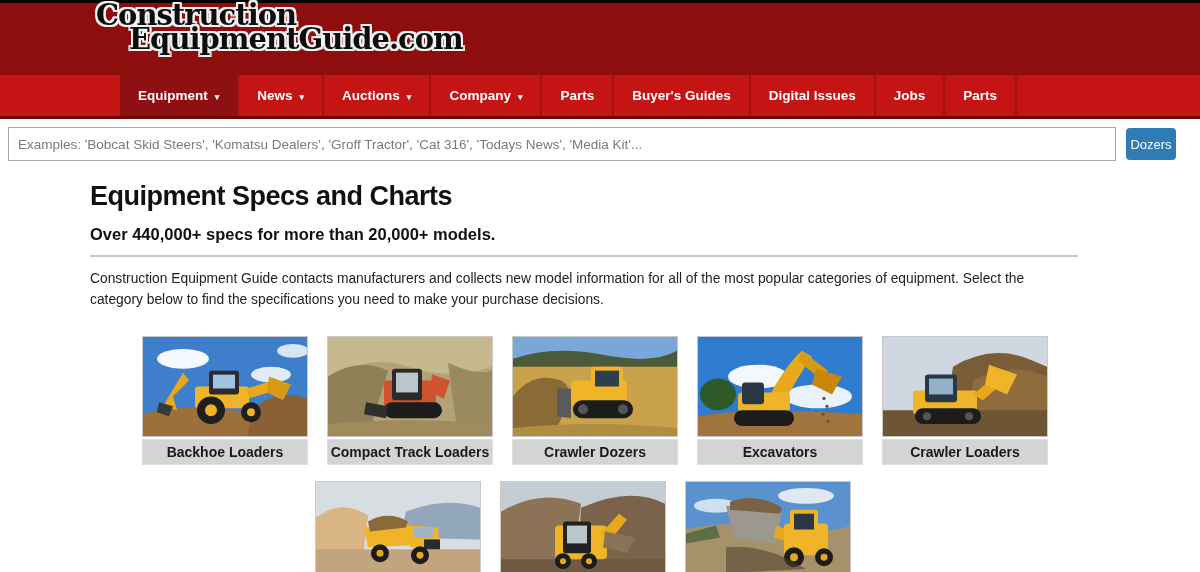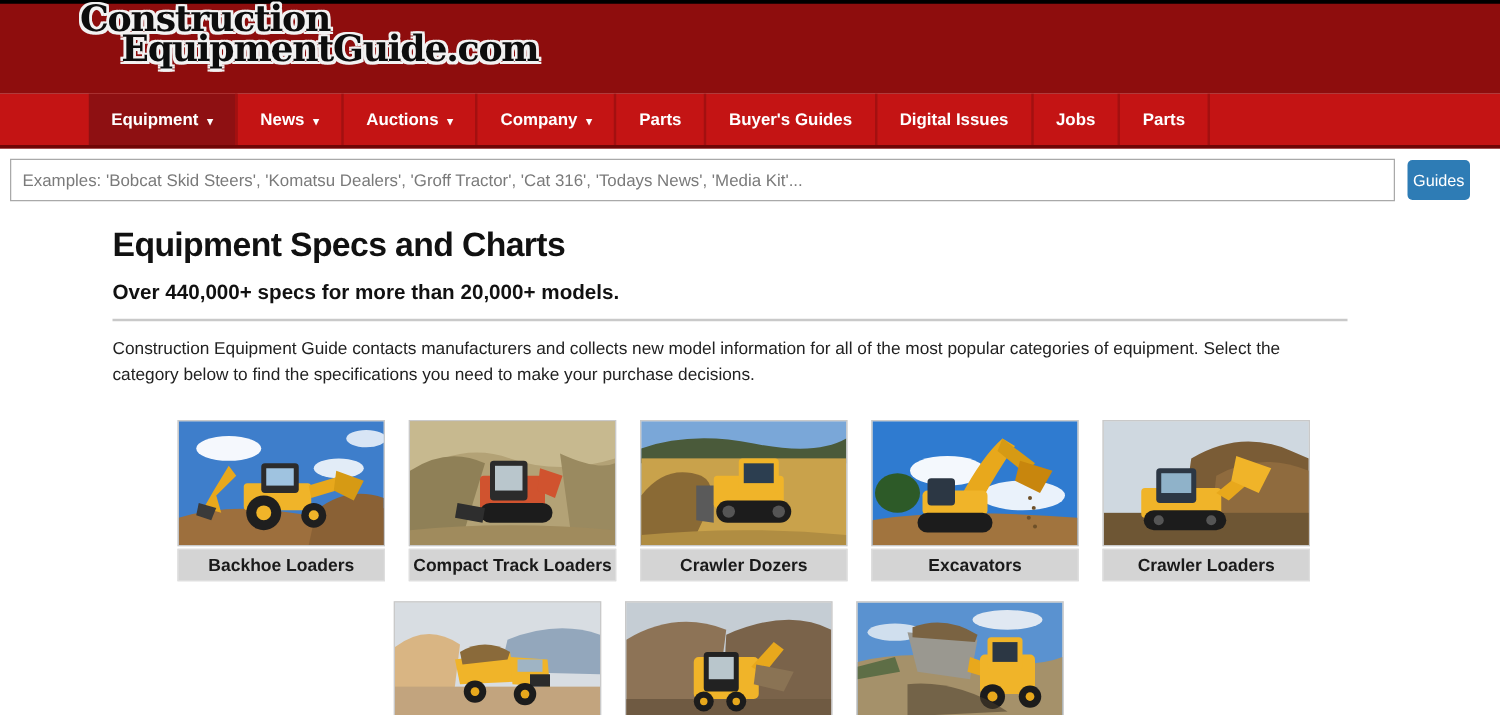--- a/index.html
+++ b/index.html
@@ -1,31 +1,31 @@
 <!DOCTYPE html>
 <html><head>
 <meta charset="utf-8">
 <style>
   * { margin:0; padding:0; box-sizing:border-box; }
   html,body { width:1200px; height:572px; overflow:hidden; background:#fff;
               font-family:"Liberation Sans", sans-serif; }
 
   
   .top-band { height:75px; background:#8e0d0d; border-top:3px solid #000; }
-  .logo { padding:1px 0 0 64px; color:#0d0d0d; font-family:"DejaVu Serif", serif;
+  .logo { padding:1px 0 0 96px; color:#0d0d0d; font-family:"DejaVu Serif", serif;
           font-weight:bold; line-height:23px; letter-spacing:-1px;
           text-shadow:-2px -2px 0 #f2f2f2, 2px -2px 0 #f2f2f2, -2px 2px 0 #f2f2f2,
                       2px 2px 0 #f2f2f2, 0 -2px 0 #f2f2f2, 0 2px 0 #f2f2f2,
                       -2px 0 0 #f2f2f2, 2px 0 0 #f2f2f2; }
   .logo-line1 { font-size:29px; }
   .logo-line2 { font-size:29px; margin-left:33px; margin-top:1px; }
 
   
   .navbar { height:44px; background:#c41414; border-bottom:3px solid #6f0606;
-            display:flex; align-items:stretch; padding-left:71px; }
+            display:flex; align-items:stretch; padding-left:120px; }
   .nav-item { display:flex; align-items:center; padding:0 18px; color:#fff;
               font-size:13.5px; font-weight:bold; cursor:pointer;
               border-right:2px solid #a31010; text-decoration:none; white-space:nowrap; }
   .nav-item.active { background:#8e1012; }
   .caret { font-size:9px; margin-left:7px; position:relative; top:1px; }
 
   
   .search-row { height:50px; display:flex; align-items:center; gap:10px;
                 padding:0 24px 0 8px; background:#fff; }
   .search-input { flex:1; height:28px; border:1px solid #a9a9a9; padding:16px 9px;
@@ -94,21 +94,21 @@
   <a class="nav-item">
     <span>Jobs</span>
   </a>
   <a class="nav-item">
     <span>Parts</span>
   </a>
 </nav>
 
 <div class="search-row">
   <input class="search-input" type="text" placeholder="Examples: 'Bobcat Skid Steers', 'Komatsu Dealers', 'Groff Tractor', 'Cat 316', 'Todays News', 'Media Kit'..." style="">
-  <button class="search-btn">Guides</button>
+  <button class="search-btn">Dozers</button>
 </div>
 
 <main class="content">
   <h1 class="page-title">Equipment Specs and Charts</h1>
   <div class="subtitle">Over 440,000+ specs for more than 20,000+ models.</div>
   <div class="divider"></div>
   <p class="description">Construction Equipment Guide contacts manufacturers and collects new model information for all of the most popular categories of equipment. Select the category below to find the specifications you need to make your purchase decisions.</p>
 
   <div class="cards">
     <div class="card-row">

